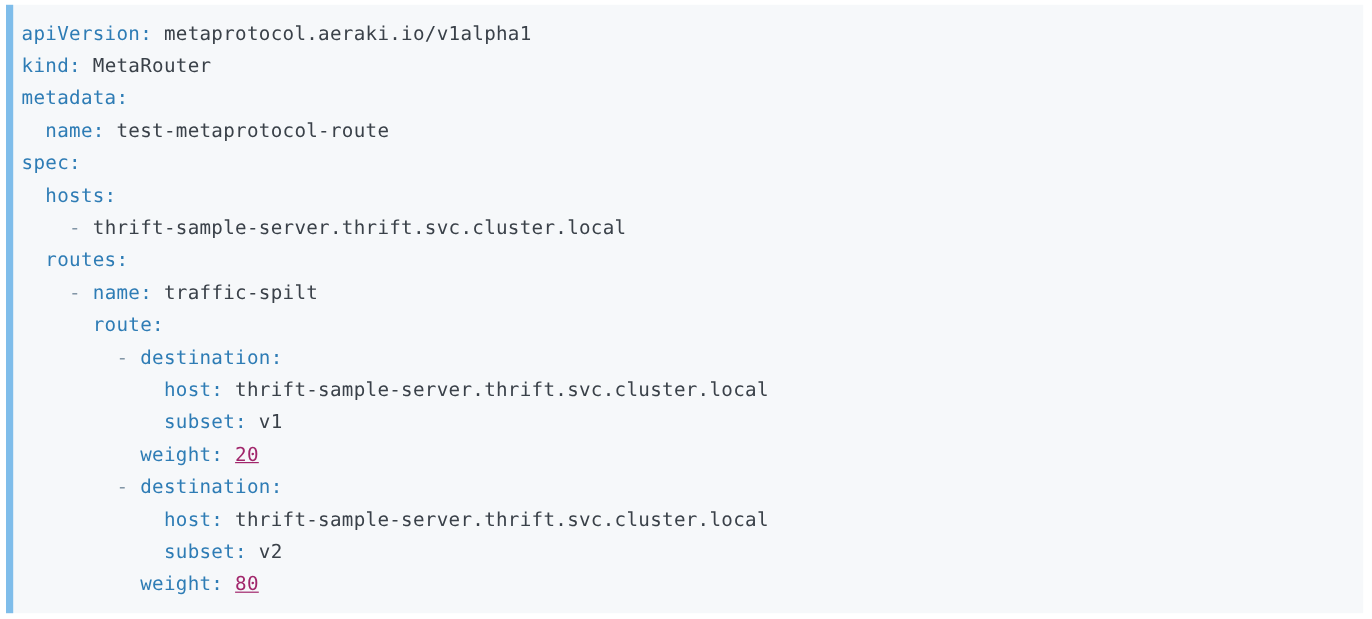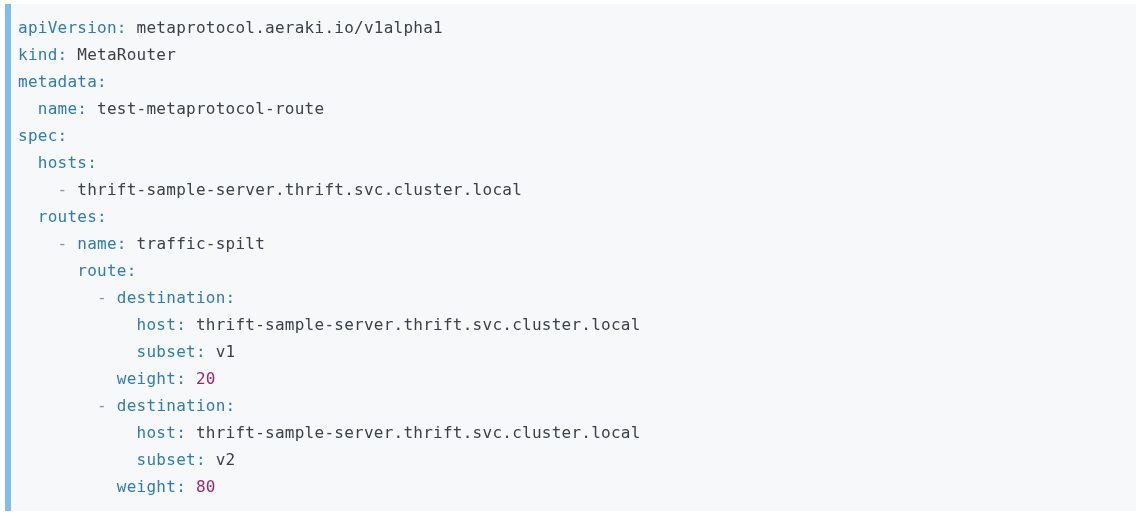--- a/index.html
+++ b/index.html
@@ -33,21 +33,21 @@
     font-family: "DejaVu Sans Mono", "Liberation Mono", monospace;
     font-size: 16px;
     line-height: 27px;
     letter-spacing: 0.25px;
     white-space: pre;
     color: var(--tok-plain, #3a4149);
   }
   .line { height: 27px; white-space: pre; }
   .tok-key   { color: var(--tok-key, #2e7cb5); }
   .tok-plain { color: var(--tok-plain, #3a4149); }
-  .tok-number{ color: var(--tok-number, #a1266b); }
+  .tok-number{ color: var(--tok-number, #a1266b); text-decoration: underline; }
   .tok-dash  { color: var(--tok-dash, #8296a6); }
 </style>
 </head>
 <body>
 
 <div class="page">
   <div class="code-block">
     <pre class="code-content"><div class="line"><span class="tok-key">apiVersion:</span><span class="tok-plain"> metaprotocol.aeraki.io/v1alpha1</span></div><div class="line"><span class="tok-key">kind:</span><span class="tok-plain"> MetaRouter</span></div><div class="line"><span class="tok-key">metadata:</span></div><div class="line"><span class="tok-plain">  </span><span class="tok-key">name:</span><span class="tok-plain"> test-metaprotocol-route</span></div><div class="line"><span class="tok-key">spec:</span></div><div class="line"><span class="tok-plain">  </span><span class="tok-key">hosts:</span></div><div class="line"><span class="tok-plain">    </span><span class="tok-dash">-</span><span class="tok-plain"> thrift-sample-server.thrift.svc.cluster.local</span></div><div class="line"><span class="tok-plain">  </span><span class="tok-key">routes:</span></div><div class="line"><span class="tok-plain">    </span><span class="tok-dash">-</span><span class="tok-plain"> </span><span class="tok-key">name:</span><span class="tok-plain"> traffic-spilt</span></div><div class="line"><span class="tok-plain">      </span><span class="tok-key">route:</span></div><div class="line"><span class="tok-plain">        </span><span class="tok-dash">-</span><span class="tok-plain"> </span><span class="tok-key">destination:</span></div><div class="line"><span class="tok-plain">            </span><span class="tok-key">host:</span><span class="tok-plain"> thrift-sample-server.thrift.svc.cluster.local</span></div><div class="line"><span class="tok-plain">            </span><span class="tok-key">subset:</span><span class="tok-plain"> v1</span></div><div class="line"><span class="tok-plain">          </span><span class="tok-key">weight:</span><span class="tok-plain"> </span><span class="tok-number">20</span></div><div class="line"><span class="tok-plain">        </span><span class="tok-dash">-</span><span class="tok-plain"> </span><span class="tok-key">destination:</span></div><div class="line"><span class="tok-plain">            </span><span class="tok-key">host:</span><span class="tok-plain"> thrift-sample-server.thrift.svc.cluster.local</span></div><div class="line"><span class="tok-plain">            </span><span class="tok-key">subset:</span><span class="tok-plain"> v2</span></div><div class="line"><span class="tok-plain">          </span><span class="tok-key">weight:</span><span class="tok-plain"> </span><span class="tok-number">80</span></div></pre>
   </div>
 </div>

